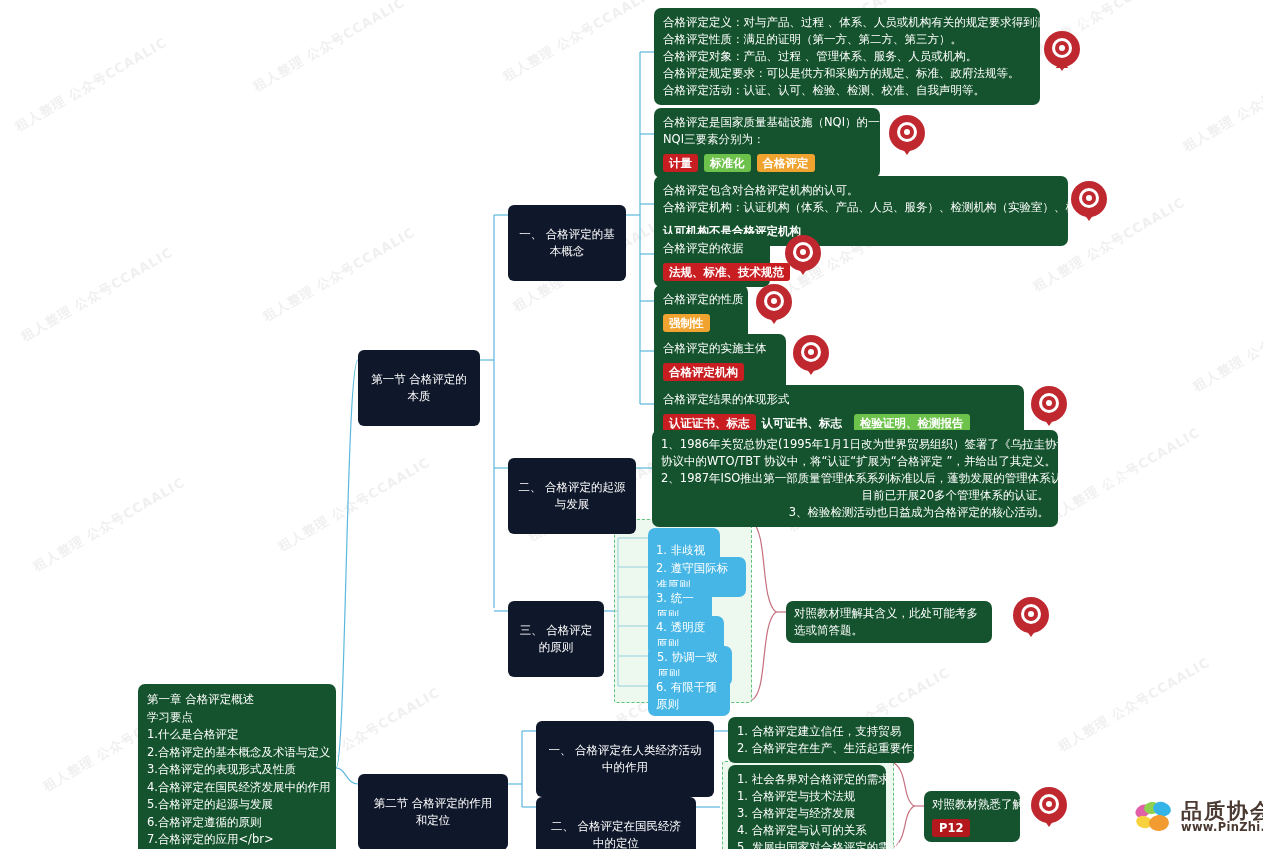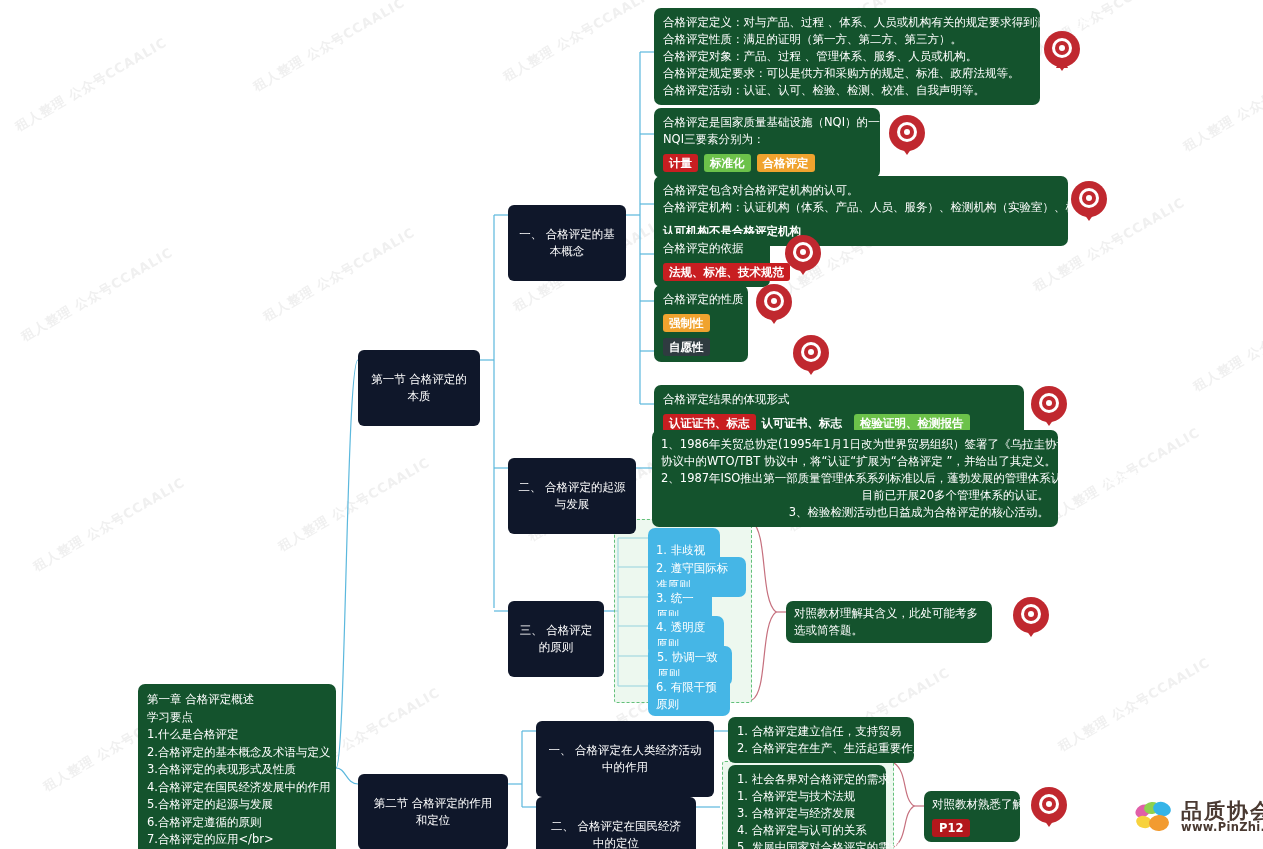--- a/index.html
+++ b/index.html
@@ -232,20 +232,27 @@
   </div>
 
   <div class="node" style="left:654px;top:285px;width:94px;">
     <div class="ln">合格评定的性质</div>
     <div class="tagrow">
       <span class="tag orange">强制性</span>
       <span class="tag dark">自愿性</span>
     </div>
   </div>
 
+  <div class="node" style="left:654px;top:334px;width:132px;">
+    <div class="ln">合格评定的实施主体</div>
+    <div class="tagrow">
+      <span class="tag red">合格评定机构</span>
+      <span class="tag lgreen">认可机构</span>
+    </div>
+  </div>
 
   <div class="node" style="left:654px;top:385px;width:370px;">
     <div class="ln">合格评定结果的体现形式</div>
     <div class="tagrow">
       <span class="tag red">认证证书、标志</span>
       <span class="tag plain">认可证书、标志</span>
       <span class="tag green">检验证明、检测报告</span>
       <span class="tag orange">自我声明</span>
       <span class="tag teal">第二方评价</span>
     </div>

